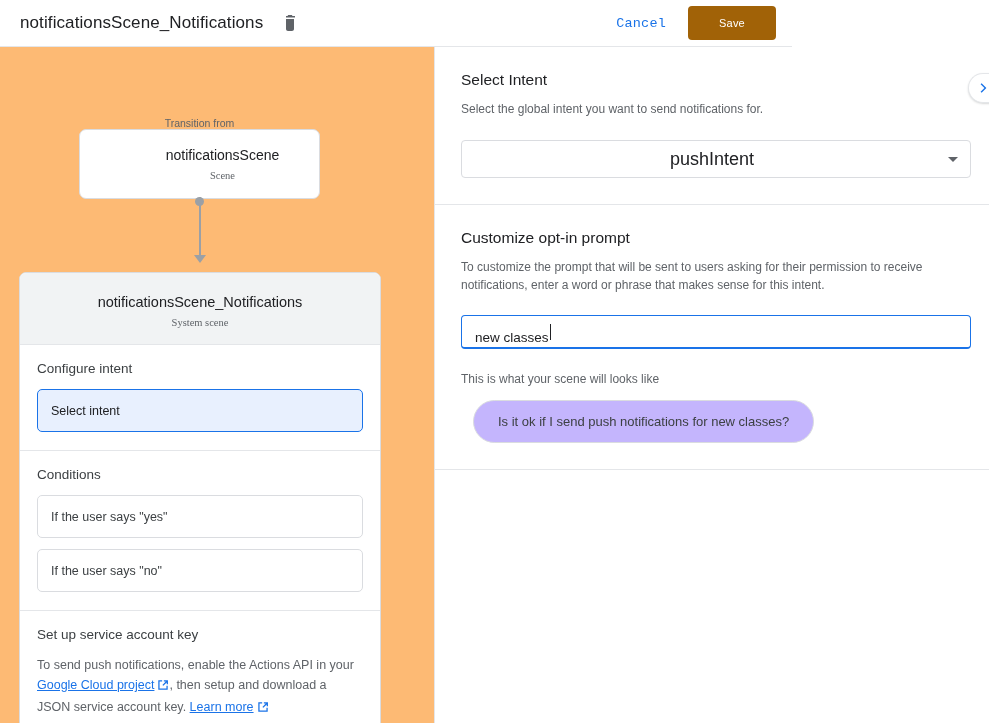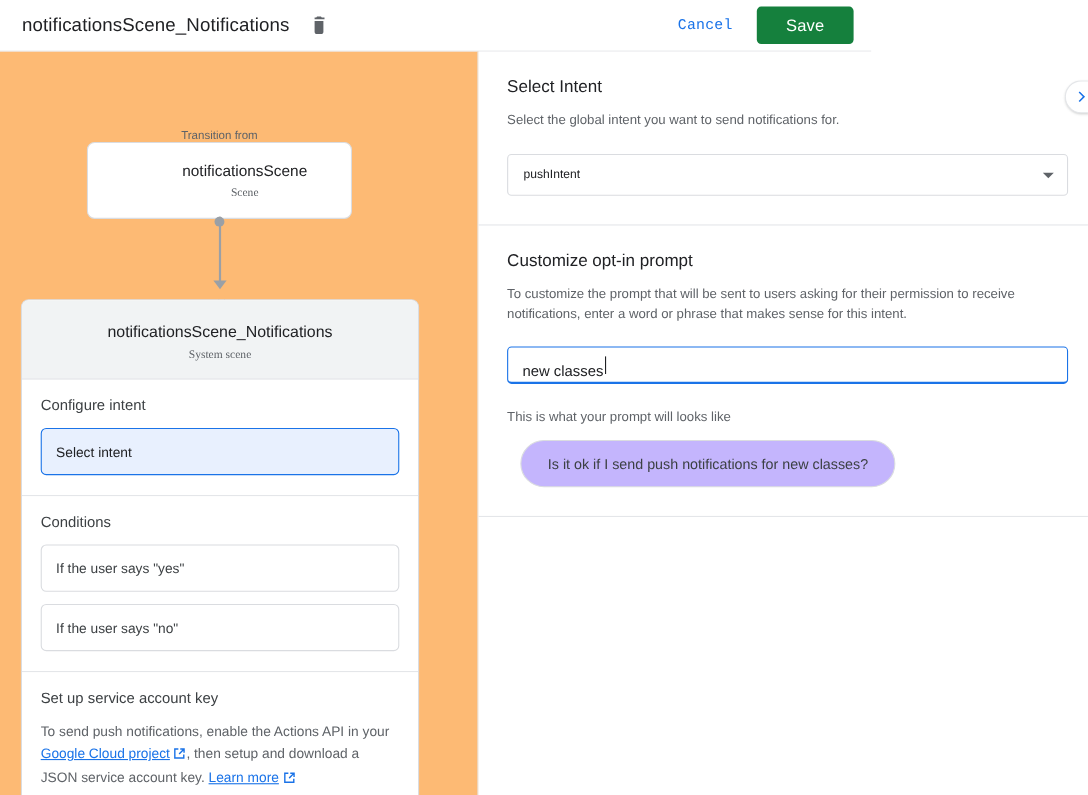--- a/index.html
+++ b/index.html
@@ -47,23 +47,23 @@
     color: #1a73e8;
     font-size: 13.5px;
     padding: 8px 12px;
     cursor: pointer;
     border-radius: 4px;
     letter-spacing: .2px;
     font-family: Liberation Mono, monospace;
   }
   .save-btn {
     margin-left: 10px;
-    background: #15803d;
+    background: #a16207;
     color: #fff;
-    font-size: 15px;
+    font-size: 11px;
     border: none;
     border-radius: 4px;
     padding: 0 24px;
     height: 34px;
     min-width: 88px;
     cursor: pointer;
     letter-spacing: .2px;
     font-family: "Liberation Sans", sans-serif;
   }
 
@@ -217,21 +217,21 @@
     height: 38px;
     border: 1px solid #dadce0;
     border-radius: 4px;
     display: flex;
     align-items: center;
     padding: 0 12px 0 14px;
     background: #fff;
     cursor: pointer;
     width: 510px;
   }
-  .select-value { font-size: 11px; color: #202124; flex: 1; }
+  .select-value { font-size: 18px; color: #202124; flex: 1; text-align: center; }
   .caret {
     width: 0; height: 0;
     border-left: 5px solid transparent;
     border-right: 5px solid transparent;
     border-top: 5px solid #5f6368;
   }
   .text-field {
     margin-top: 21px;
     width: 510px;
     height: 34px;
@@ -381,19 +381,19 @@
 
       <div class="rp-section">
         <h2 class="rp-title">Customize opt-in prompt</h2>
         <p class="rp-desc">To customize the prompt that will be sent to users asking for their permission to receive notifications, enter a word or phrase that makes sense for this intent.</p>
 
         <div class="text-field">
           <span class="val">new classes</span>
             <span class="caret-bar"></span>
         </div>
 
-        <div class="preview-label">This is what your prompt will looks like</div>
+        <div class="preview-label">This is what your scene will looks like</div>
         <div class="bubble">Is it ok if I send push notifications for new classes?</div>
       </div>
 
     </div>
   </div>
 </div>
 
 </body></html>

